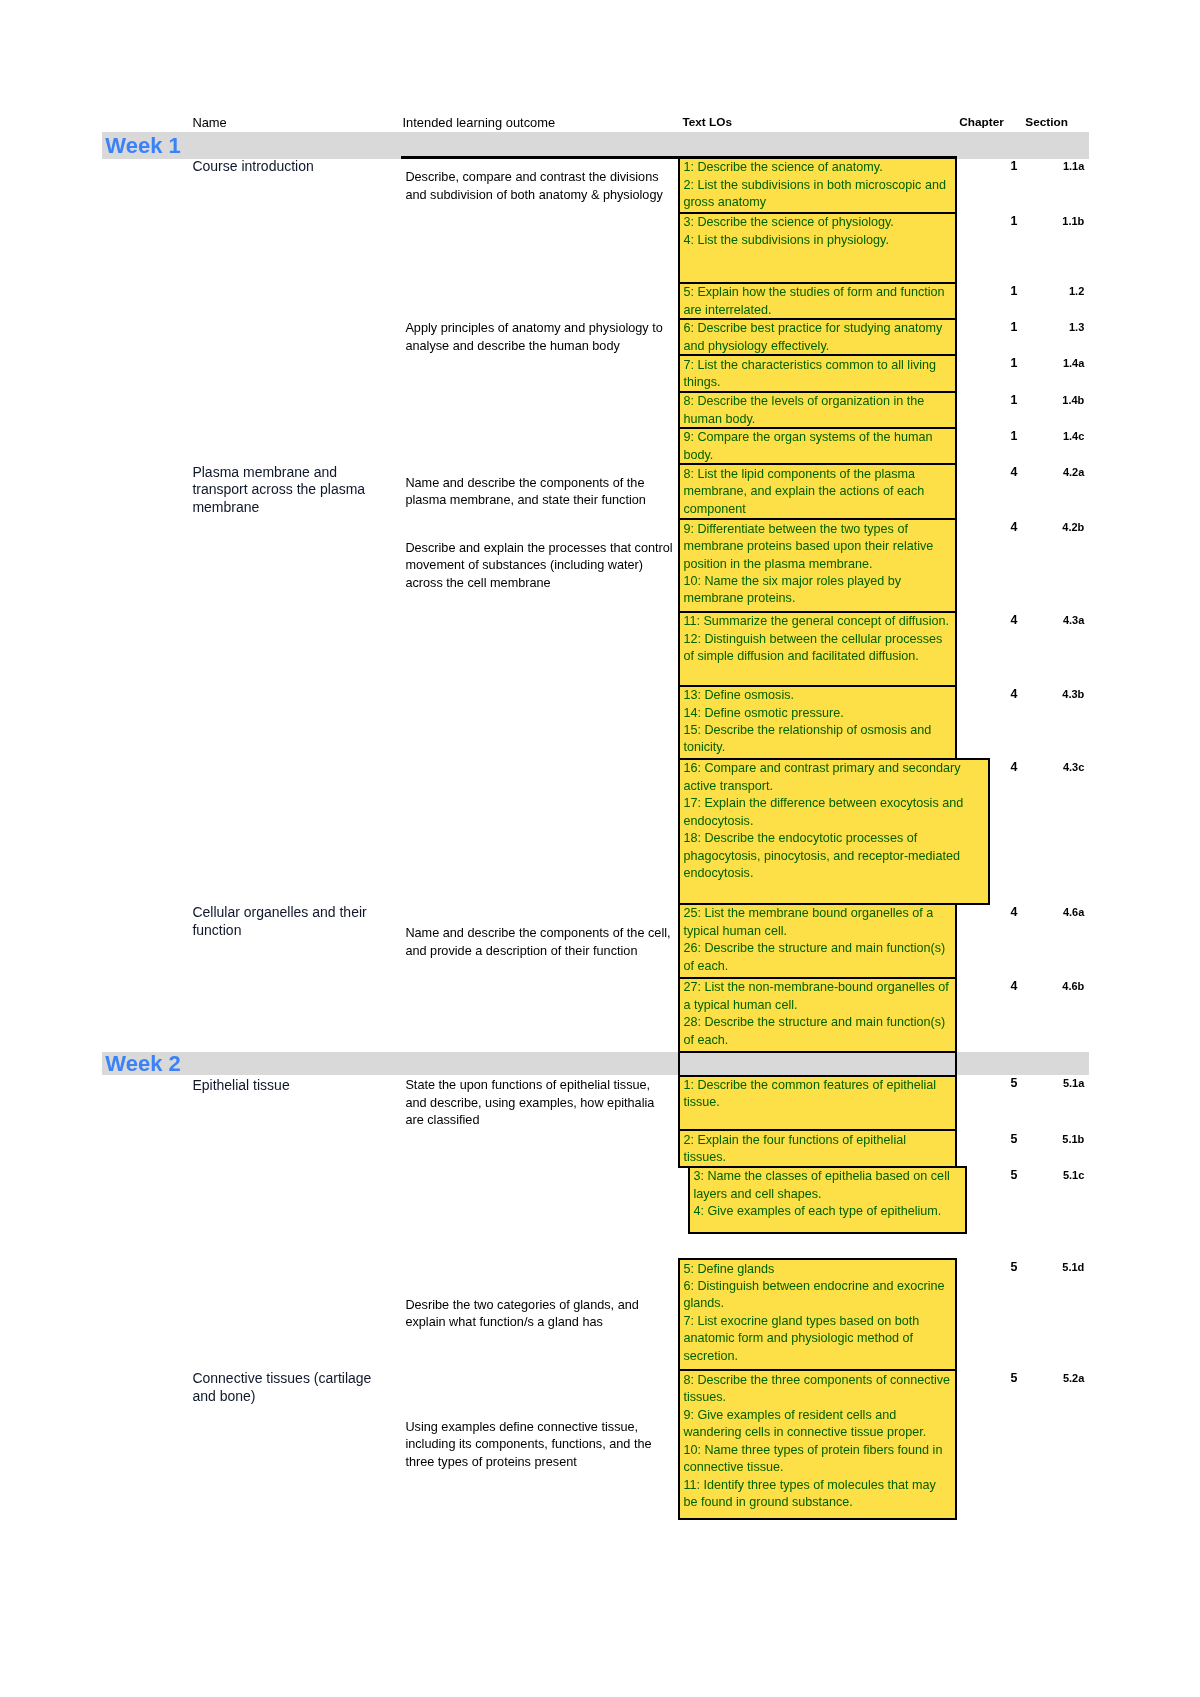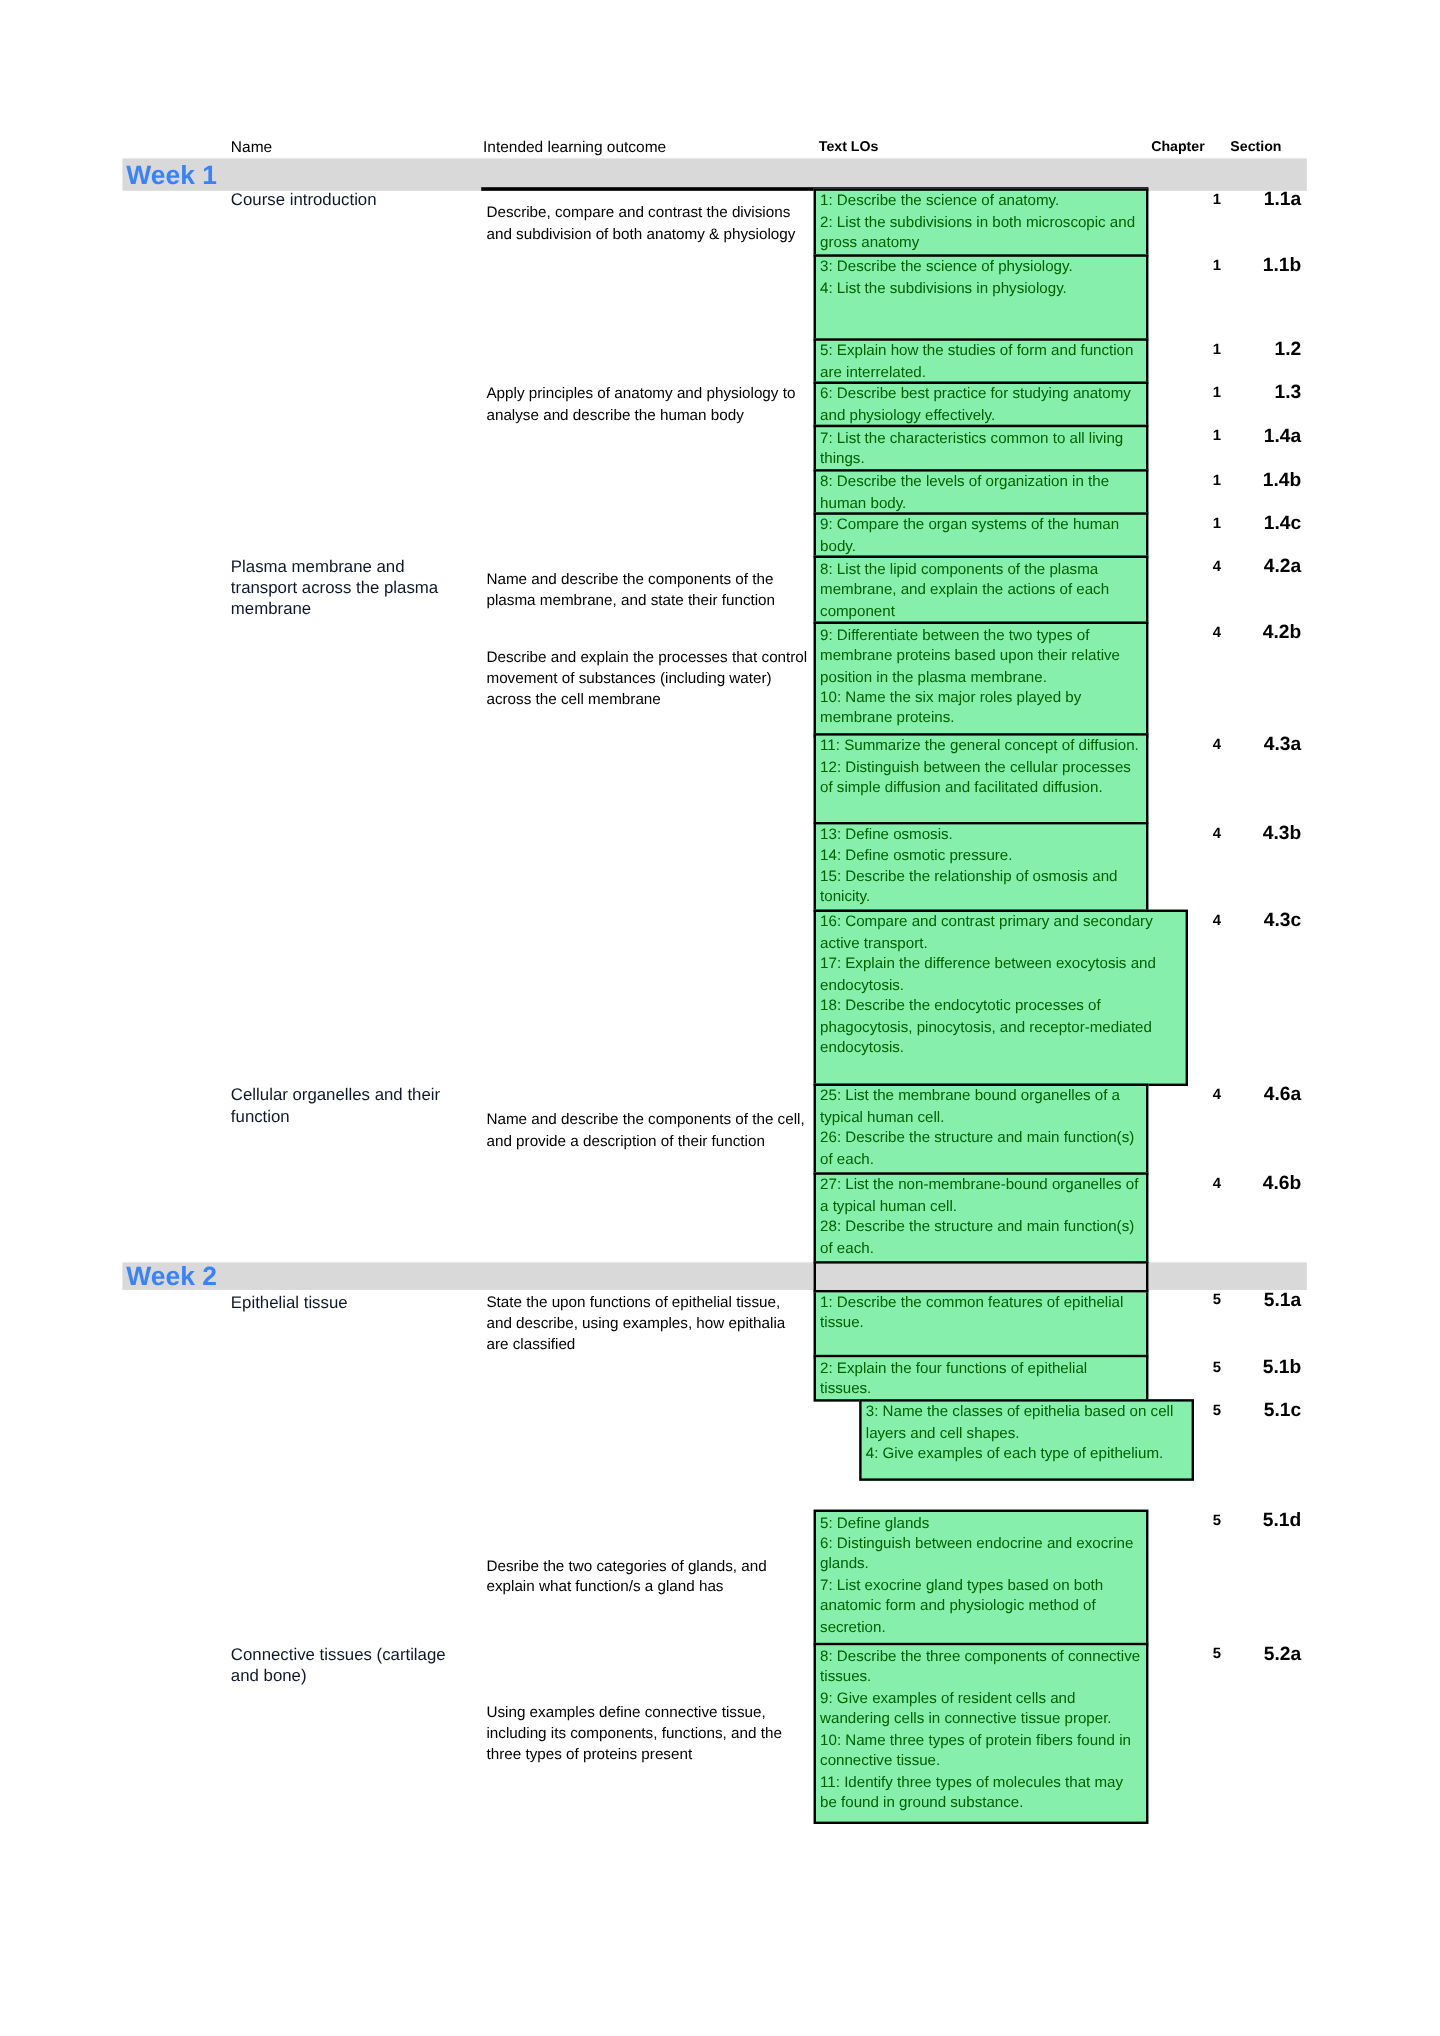--- a/index.html
+++ b/index.html
@@ -12,27 +12,27 @@
   .hdr{position:absolute;font-size:12.9px;color:#000;white-space:nowrap;line-height:17.4px;}
   .hdr-b{font-weight:bold;font-size:11.8px;}
 
   .weekband{position:absolute;background:#D9D9D9;}
   .weeklabel{position:absolute;color:#3b82f6;font-weight:bold;font-size:22px;
              white-space:nowrap;line-height:24px;}
 
   .topic{position:absolute;font-weight:normal;font-size:14px;color:#0f172a;line-height:17.5px;width:200px;}
   .ilo{position:absolute;font-size:12.7px;color:#000;line-height:17.5px;width:268px;}
 
-  .locell{position:absolute;background:#86efac;border:2.2px solid #000;
+  .locell{position:absolute;background:#fde047;border:2.2px solid #000;
           box-sizing:border-box;color:#006100;font-size:12.6px;line-height:17.43px;
           padding:0.6px 4px 0 3.5px;overflow:visible;white-space:pre-wrap;}
   .graycell{position:absolute;background:#D9D9D9;border:2.2px solid #000;box-sizing:border-box;}
   .topline{position:absolute;background:#000;}
   .chap{position:absolute;font-weight:bold;font-size:12.4px;color:#000;text-align:center;line-height:17.5px;}
-  .sect{position:absolute;font-weight:bold;font-size:16px;color:#000;text-align:right;line-height:17.5px;}
+  .sect{position:absolute;font-weight:bold;font-size:11px;color:#000;text-align:right;line-height:17.5px;}
 </style>
 </head>
 <body>
 
 <div id="page">
   <div class="hdr" style="left:192.4px;top:114.09px;">Name</div>
   <div class="hdr" style="left:402.5px;top:114.09px;">Intended learning outcome</div>
   <div class="hdr hdr-b" style="left:682.4px;top:113.67px;">Text LOs</div>
   <div class="hdr hdr-b" style="left:959.3px;top:113.67px;">Chapter</div>
   <div class="hdr hdr-b" style="left:1025.3px;top:113.67px;">Section</div>
@@ -105,21 +105,21 @@
   <div class="locell" style="left:677.9px;top:976.70px;width:278.7px;height:76.15px;">27: List the non-membrane-bound organelles of a typical human cell.
 28: Describe the structure and main function(s) of each.</div>
   <div class="chap" style="left:974px;top:977.80px;width:80px;">4</div>
   <div class="sect" style="left:984.3px;top:977.80px;width:100px;">4.6b</div>
   <div class="locell" style="left:677.9px;top:1074.35px;width:278.7px;height:57.30px;">1: Describe the common features of epithelial tissue.</div>
   <div class="chap" style="left:974px;top:1075.45px;width:80px;">5</div>
   <div class="sect" style="left:984.3px;top:1075.45px;width:100px;">5.1a</div>
   <div class="locell" style="left:677.9px;top:1129.45px;width:278.7px;height:38.32px;">2: Explain the four functions of epithelial tissues.</div>
   <div class="chap" style="left:974px;top:1130.55px;width:80px;">5</div>
   <div class="sect" style="left:984.3px;top:1130.55px;width:100px;">5.1b</div>
-  <div class="locell" style="left:716px;top:1165.57px;width:278.7px;height:68px;">3: Name the classes of epithelia based on cell layers and cell shapes.
+  <div class="locell" style="left:688px;top:1165.57px;width:278.7px;height:68px;">3: Name the classes of epithelia based on cell layers and cell shapes.
 4: Give examples of each type of epithelium.</div>
   <div class="chap" style="left:974px;top:1166.67px;width:80px;">5</div>
   <div class="sect" style="left:984.3px;top:1166.67px;width:100px;">5.1c</div>
   <div class="locell" style="left:677.9px;top:1258.00px;width:278.7px;height:113.50px;">5: Define glands
 6: Distinguish between endocrine and exocrine glands.
 7: List exocrine gland types based on both anatomic form and physiologic method of secretion.</div>
   <div class="chap" style="left:974px;top:1259.10px;width:80px;">5</div>
   <div class="sect" style="left:984.3px;top:1259.10px;width:100px;">5.1d</div>
   <div class="locell" style="left:677.9px;top:1369.30px;width:278.7px;height:151.05px;">8: Describe the three components of connective tissues.
 9: Give examples of resident cells and wandering cells in connective tissue proper.

